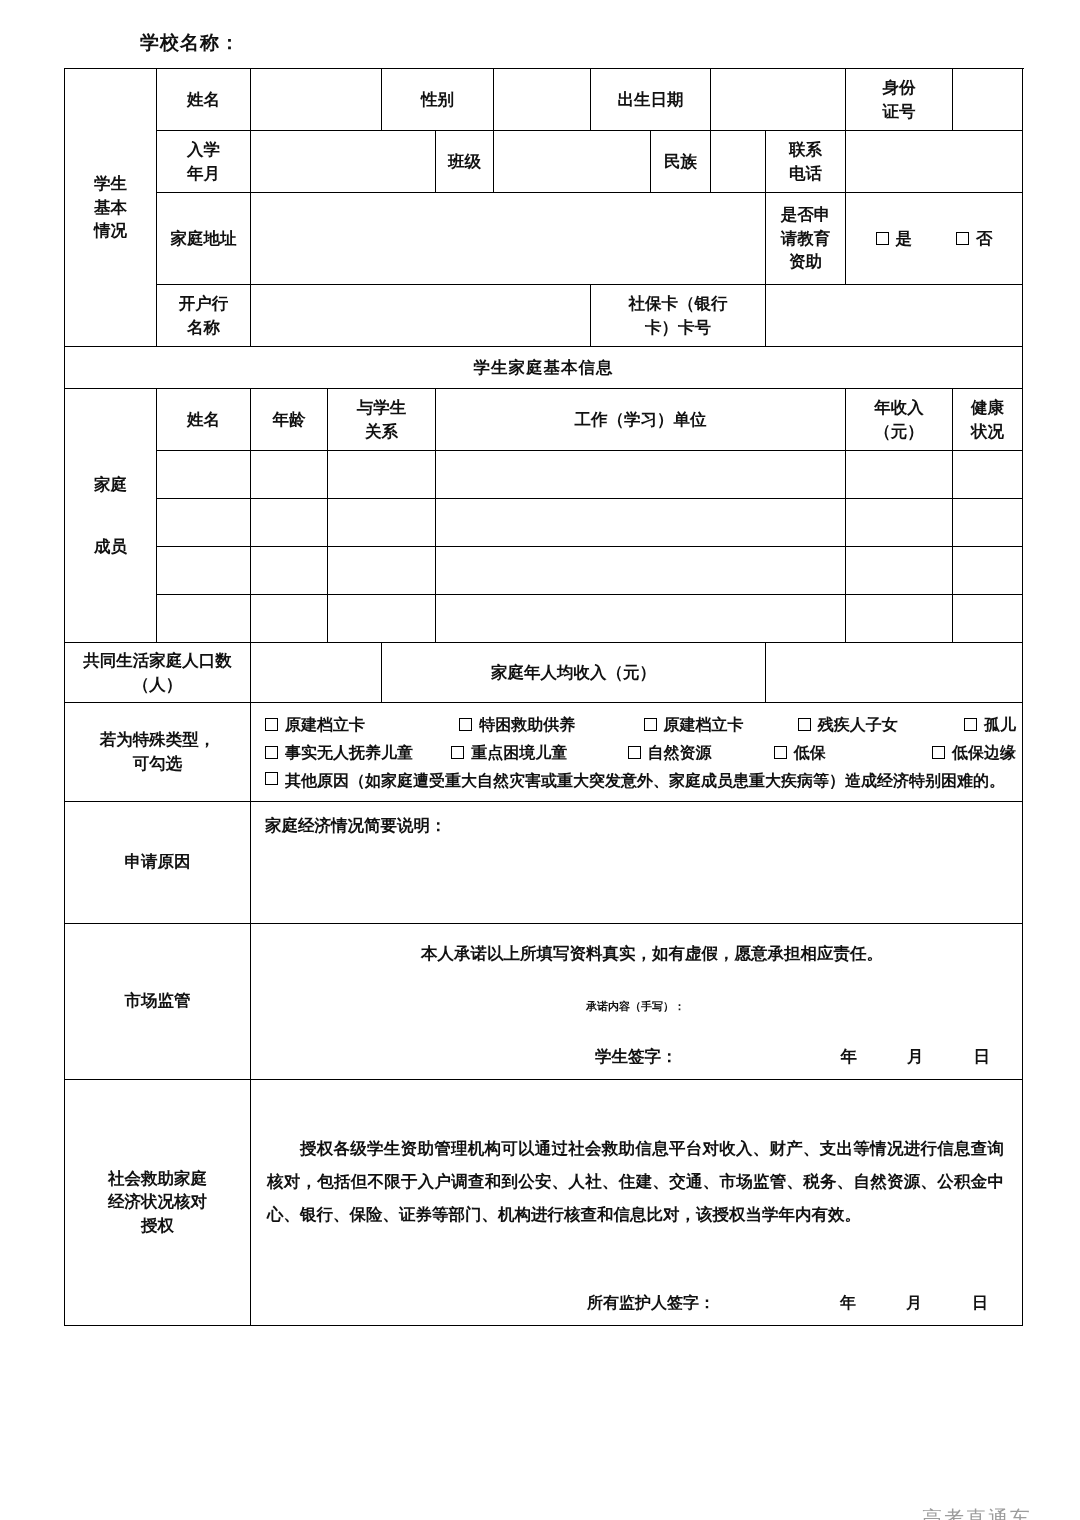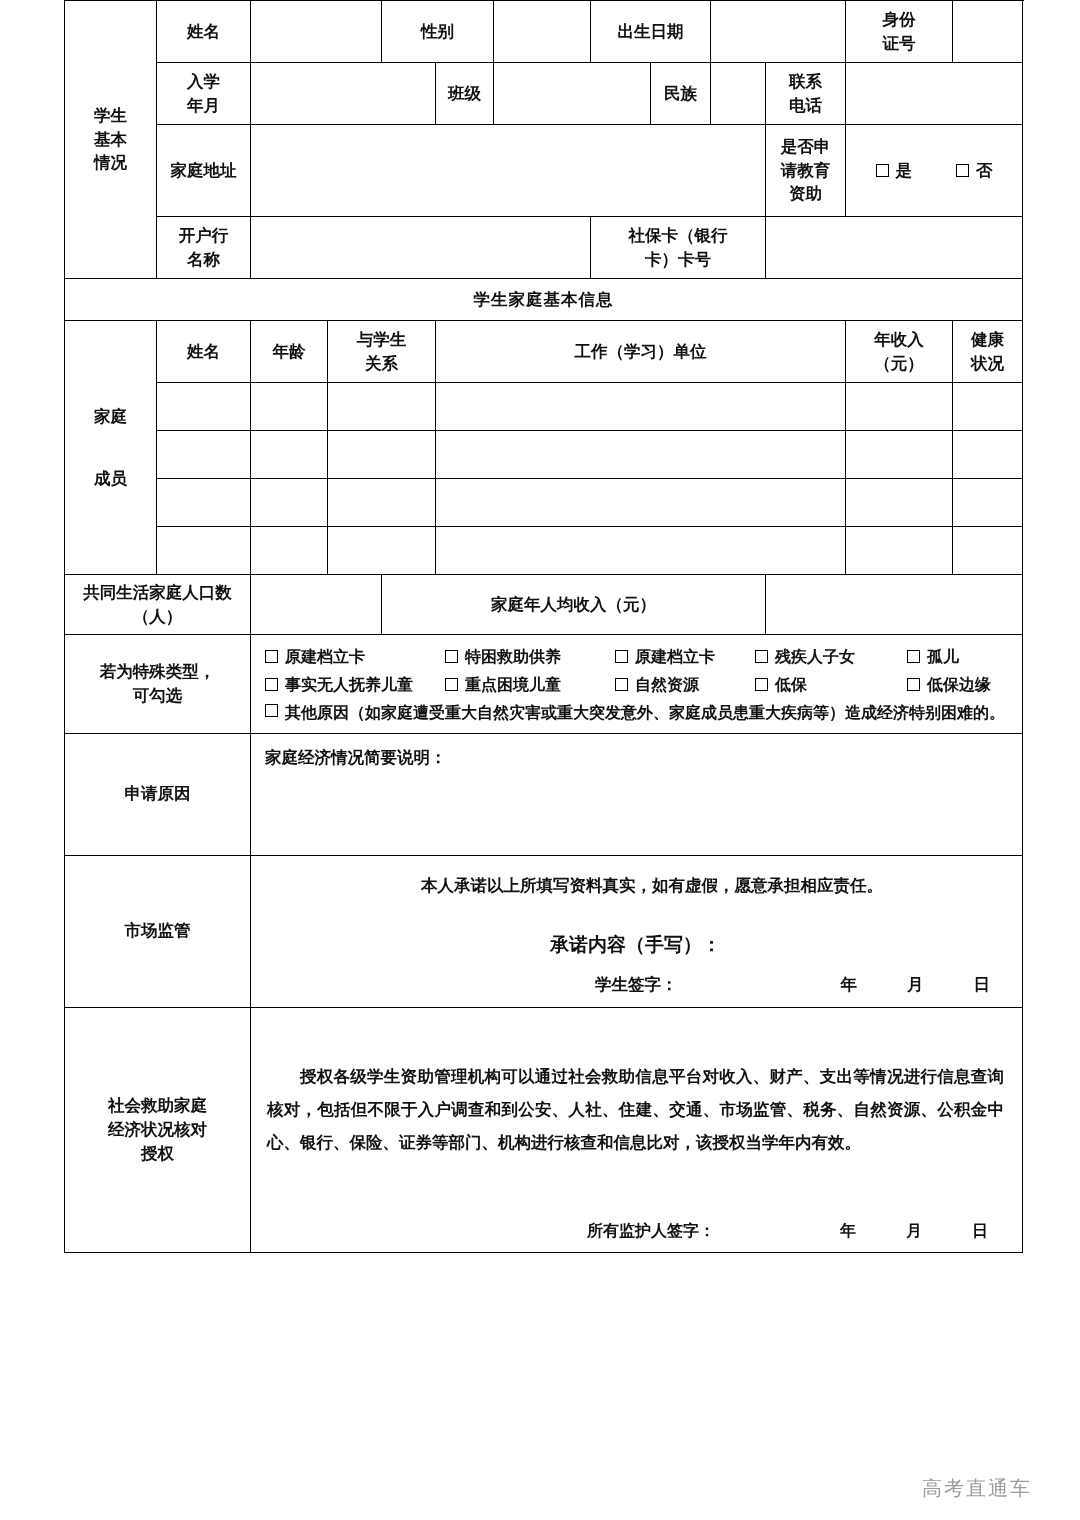--- a/index.html
+++ b/index.html
@@ -60,20 +60,21 @@
   .chk-cell {
     text-align: left !important;
     padding: 8px 6px 8px 14px !important;
     font-weight: bold;
   }
   .chk-row {
     display: flex;
     align-items: center;
     margin: 2px 0 5px 0;
     white-space: nowrap;
+    justify-content: space-between;
   }
   .chk-item {
     display: inline-flex;
     align-items: center;
     font-size: 16px;
   }
   .box {
     display: inline-block;
     width: 13px; height: 13px;
     border: 1.5px solid #000;
@@ -88,25 +89,25 @@
     height: 122px;
   }
   .promise-cell {
     text-align: right;
     vertical-align: top !important;
     padding: 18px 16px 10px 14px !important;
     height: 150px;
     position: relative;
   }
   .promise-lead { text-indent: 2em; font-size: 16.5px; margin-bottom: 34px; }
-  .promise-hand { font-size: 19px; }
+  .promise-hand { font-size: 11px; }
   .sign-row {
     display: flex;
     align-items: baseline;
-    margin-top: 14px;
+    margin-top: 30px;
     font-size: 16.5px;
   }
   .sign-name { margin-left: 330px; }
   .ymd { margin-left: auto; display: flex; gap: 50px; padding-right: 16px; }
   .auth-cell {
     text-align: left !important;
     vertical-align: top !important;
     padding: 24px 18px 10px 16px !important;
     height: 200px;
   }
@@ -140,20 +141,23 @@
     letter-spacing: 2px;
     font-family: "DejaVu Sans", "Liberation Sans", sans-serif;
   }
 </style>
 </head>
 <body>
 
 <div class="page">
 
 
+  <div class="school-line">
+    <span>学校名称：</span>
+  </div>
 
   <table class="form">
     <colgroup>
       <col style="width:92px">
       <col style="width:94px">
       <col style="width:77px">
       <col style="width:54px">
       <col style="width:54px">
       <col style="width:58px">
       <col style="width:97px">

